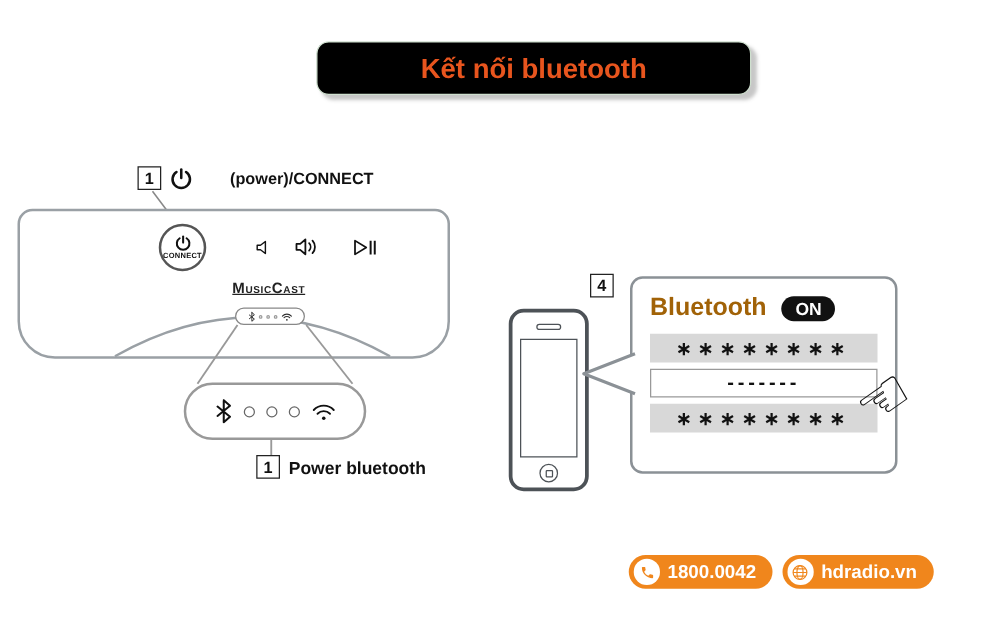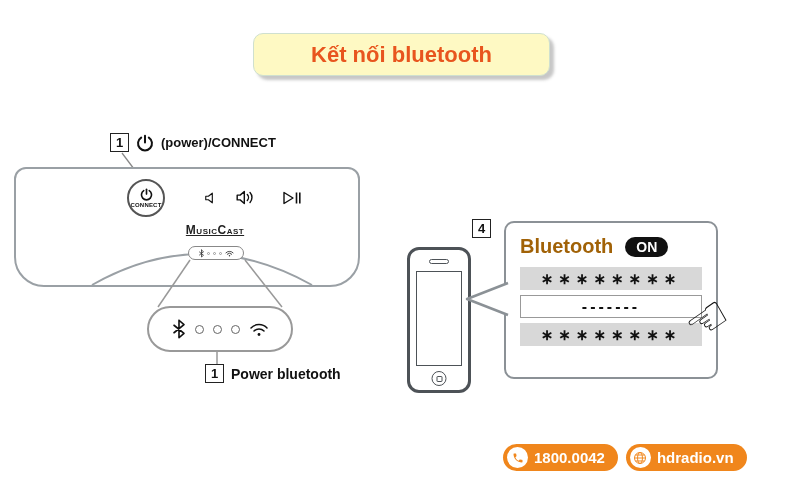--- a/index.html
+++ b/index.html
@@ -1,33 +1,33 @@
 <!DOCTYPE html>
 <html><head>
 <meta charset="utf-8">
 <style>
   * { margin:0; padding:0; box-sizing:border-box; }
   body { background:#fff; font-family:"Liberation Sans", sans-serif; }
   .canvas { position:relative; width:800px; height:500px; background:#fff; overflow:hidden; }
 
   
-  .title-banner { position:absolute; left:253px; top:33px; width:297px; height:43px;
-    background:#fef9c3; border:1px solid #cfe0cf; border-radius:10px;
+  .title-banner { position:absolute; left:253px; top:33px; width:348px; height:43px;
+    background:#000000; border:1px solid #cfe0cf; border-radius:10px;
     box-shadow:4px 4px 3px rgba(130,130,130,.45);
     display:flex; align-items:center; justify-content:center; }
   .title-banner span { color:#e8551e; font-weight:bold; font-size:22px; }
 
   
   .numbox { width:19px; height:19px; border:1.5px solid #222; background:#fff;
     display:flex; align-items:center; justify-content:center;
     font-size:13px; font-weight:bold; color:#111; flex:0 0 auto; }
 
   
   .step1-row { position:absolute; left:110px; top:133px; display:flex; align-items:center; gap:7px; }
-  .step1-row .lbl { font-size:13px; font-weight:bold; color:#111; }
+  .step1-row .lbl { font-size:13px; font-weight:bold; color:#111;margin-left:23px; }
 
   svg.abs { position:absolute; }
 
   
   .speaker-body { position:absolute; left:14px; top:167px; width:346px; height:120px;
     border:2px solid #9aa0a5; border-radius:12px 12px 30px 30px; background:#fff; }
   .power-button { position:absolute; left:127px; top:179px; width:38px; height:38px;
     border:2px solid #555; border-radius:50%; background:#fff;
     display:flex; flex-direction:column; align-items:center; justify-content:center; }
   .connect-label { font-size:6px; font-weight:bold; letter-spacing:.2px; color:#111; margin-top:1px; }

